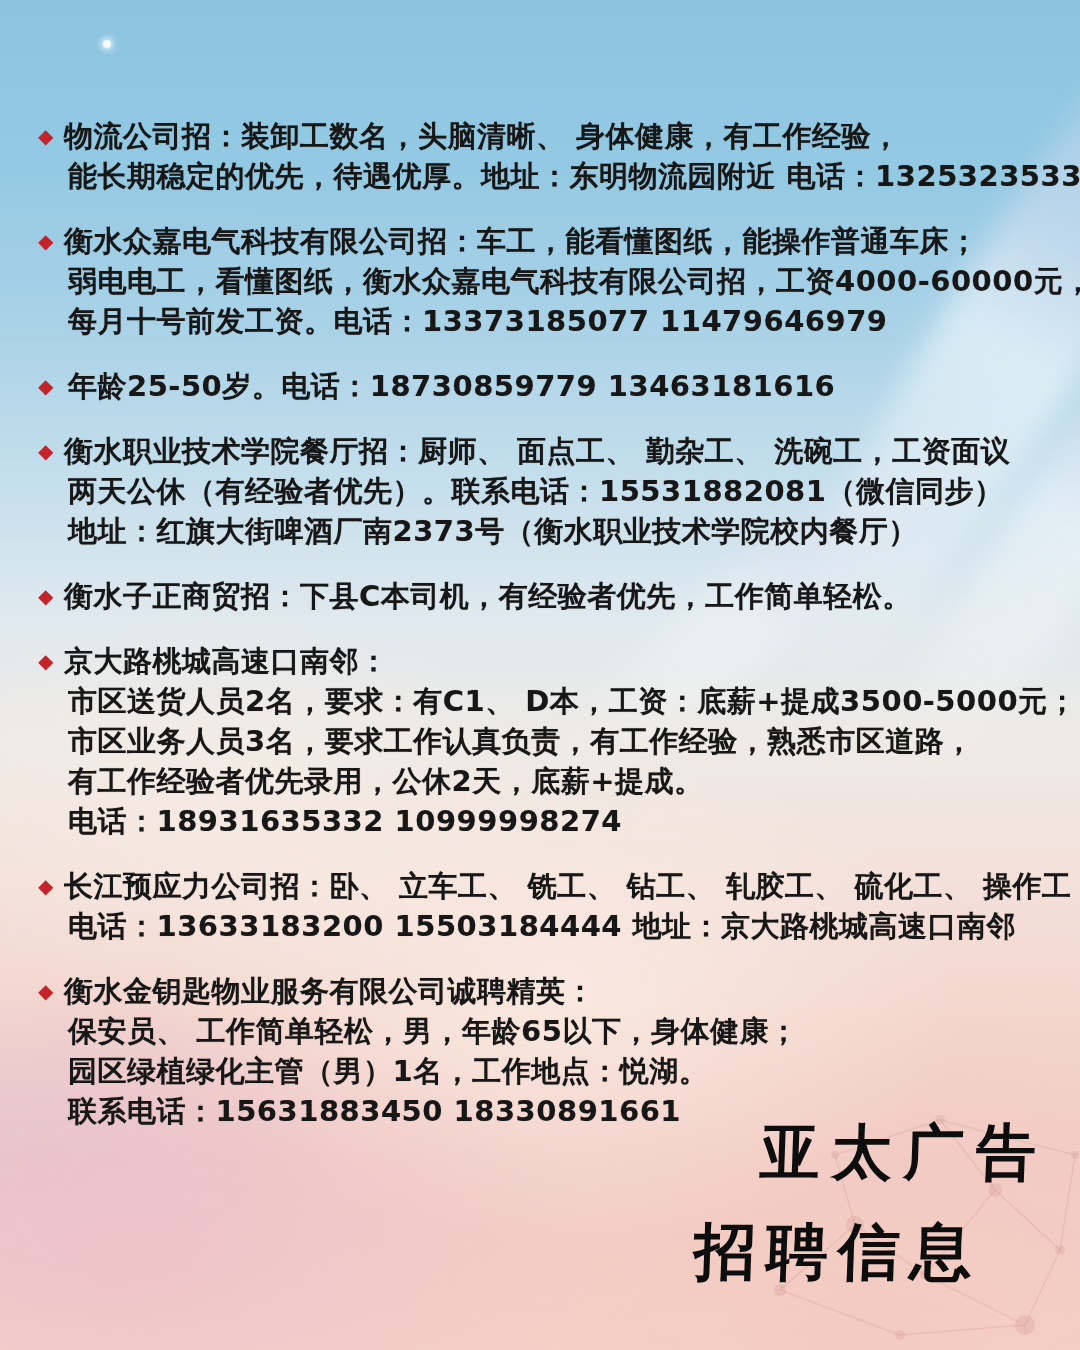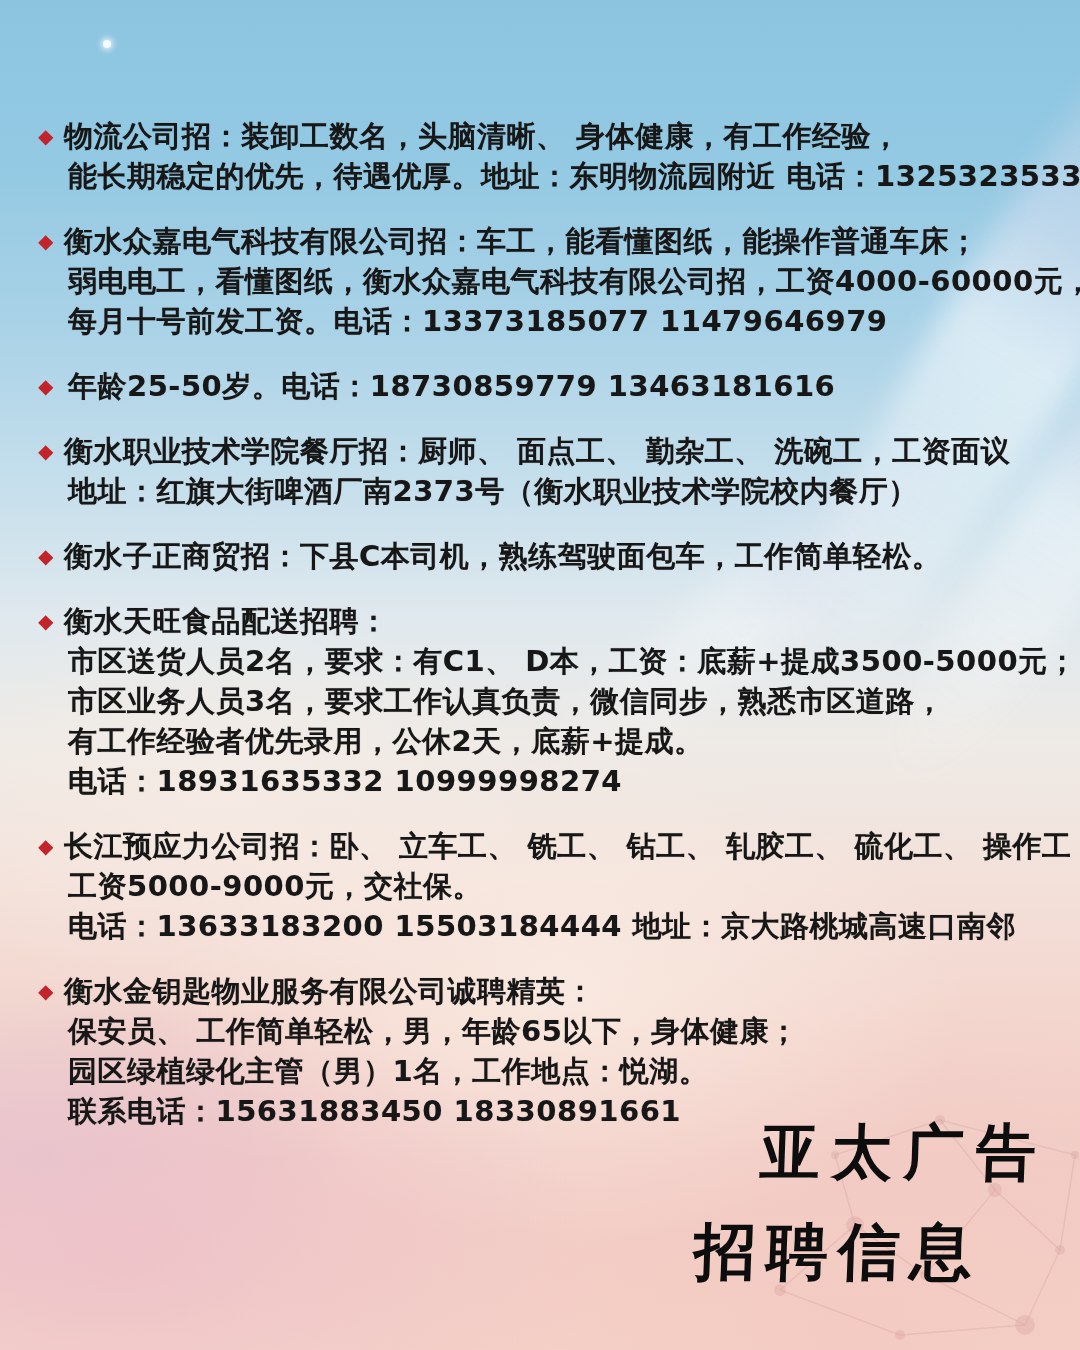--- a/index.html
+++ b/index.html
@@ -142,44 +142,44 @@
       <div class="line first">
         <span class="bullet">◆</span>
       </div>
       <div class="line cont">年龄25-50岁。电话：18730859779  13463181616</div>
     </div>
 
     <div class="listing">
       <div class="line first">
         <span class="bullet">◆</span><span>衡水职业技术学院餐厅招：厨师、 面点工、 勤杂工、 洗碗工，工资面议</span>
       </div>
+      <div class="line cont">两天公休（有经验者优先）。联系电话：15531882081（微信同步）</div>
       <div class="line cont">地址：红旗大街啤酒厂南2373号（衡水职业技术学院校内餐厅）</div>
     </div>
 
     <div class="listing">
       <div class="line first">
-        <span class="bullet">◆</span><span>衡水子正商贸招：下县C本司机，熟练驾驶面包车，工作简单轻松。</span>
+        <span class="bullet">◆</span><span>衡水子正商贸招：下县C本司机，有经验者优先，工作简单轻松。</span>
       </div>
     </div>
 
     <div class="listing">
       <div class="line first">
-        <span class="bullet">◆</span><span>衡水天旺食品配送招聘：</span>
+        <span class="bullet">◆</span><span>京大路桃城高速口南邻：</span>
       </div>
       <div class="line cont">市区送货人员2名，要求：有C1、 D本，工资：底薪+提成3500-5000元；</div>
-      <div class="line cont">市区业务人员3名，要求工作认真负责，微信同步，熟悉市区道路，</div>
+      <div class="line cont">市区业务人员3名，要求工作认真负责，有工作经验，熟悉市区道路，</div>
       <div class="line cont">有工作经验者优先录用，公休2天，底薪+提成。</div>
       <div class="line cont">电话：18931635332  10999998274</div>
     </div>
 
     <div class="listing">
       <div class="line first">
         <span class="bullet">◆</span><span>长江预应力公司招：卧、 立车工、 铣工、 钻工、 轧胶工、 硫化工、 操作工，</span>
       </div>
-      <div class="line cont">工资5000-9000元，交社保。</div>
       <div class="line cont">电话：13633183200  15503184444  地址：京大路桃城高速口南邻</div>
     </div>
 
     <div class="listing">
       <div class="line first">
         <span class="bullet">◆</span><span>衡水金钥匙物业服务有限公司诚聘精英：</span>
       </div>
       <div class="line cont">保安员、 工作简单轻松，男，年龄65以下，身体健康；</div>
       <div class="line cont">园区绿植绿化主管（男）1名，工作地点：悦湖。</div>
       <div class="line cont">联系电话：15631883450 18330891661</div>

